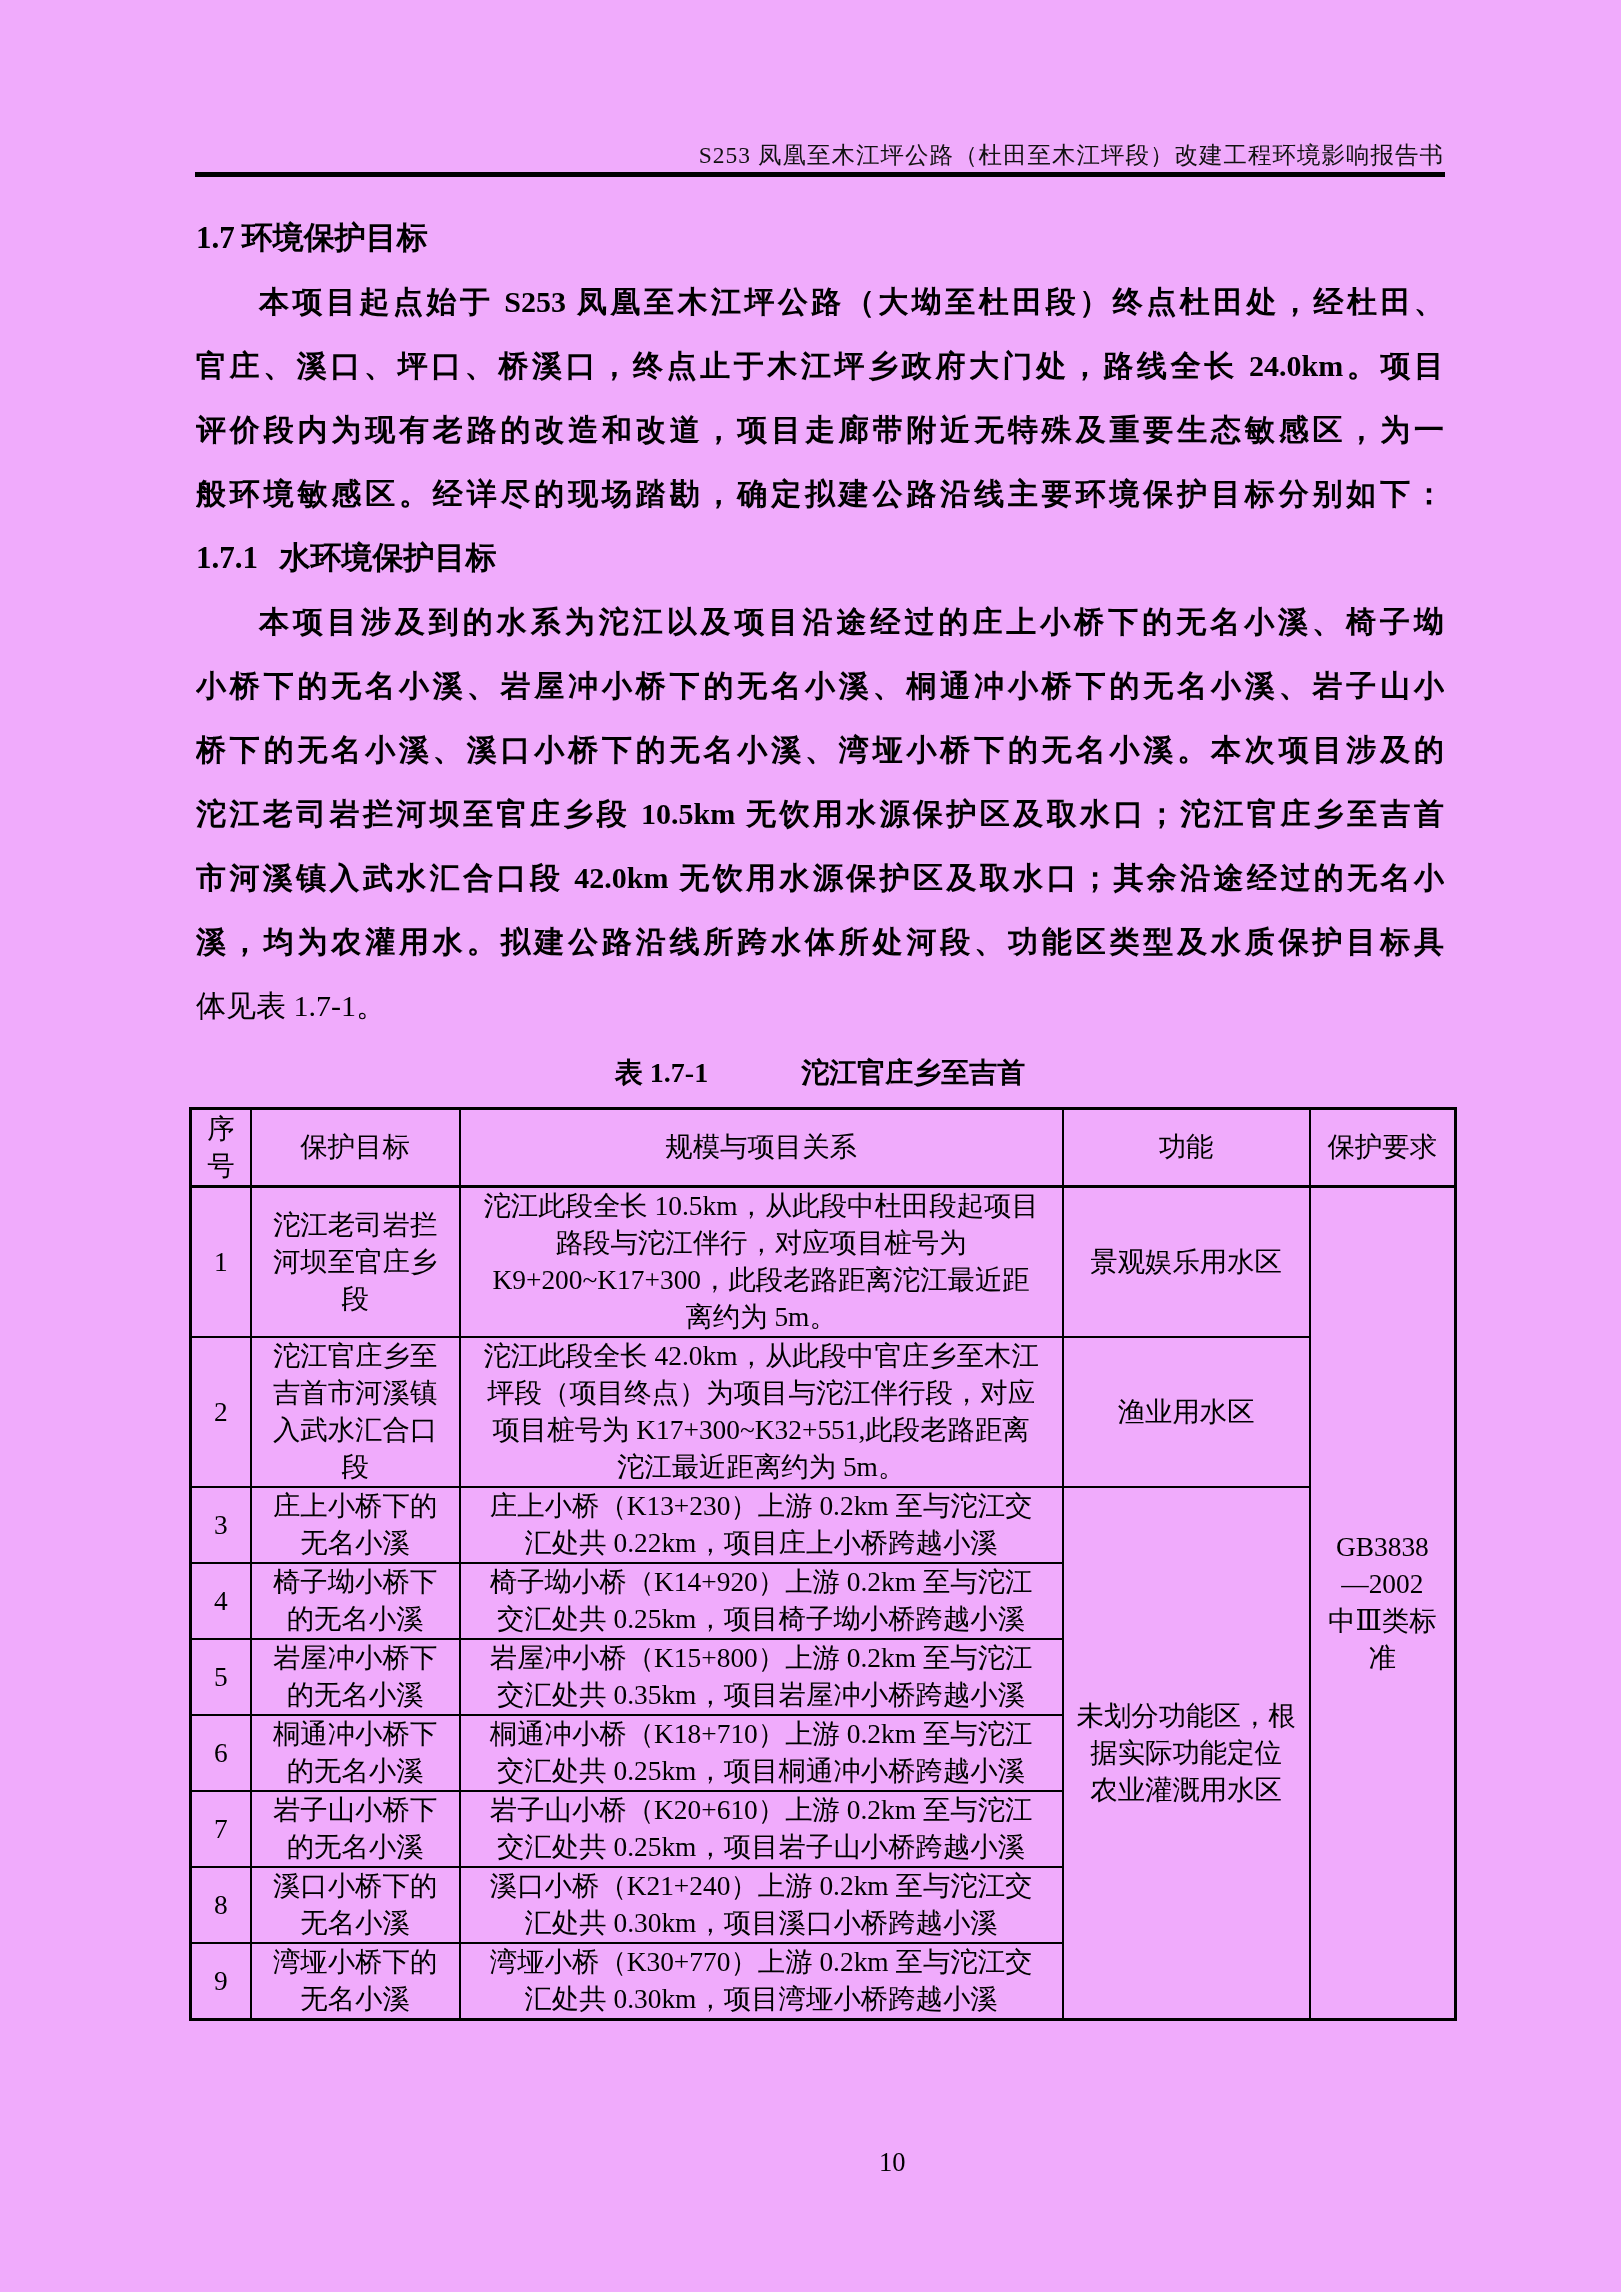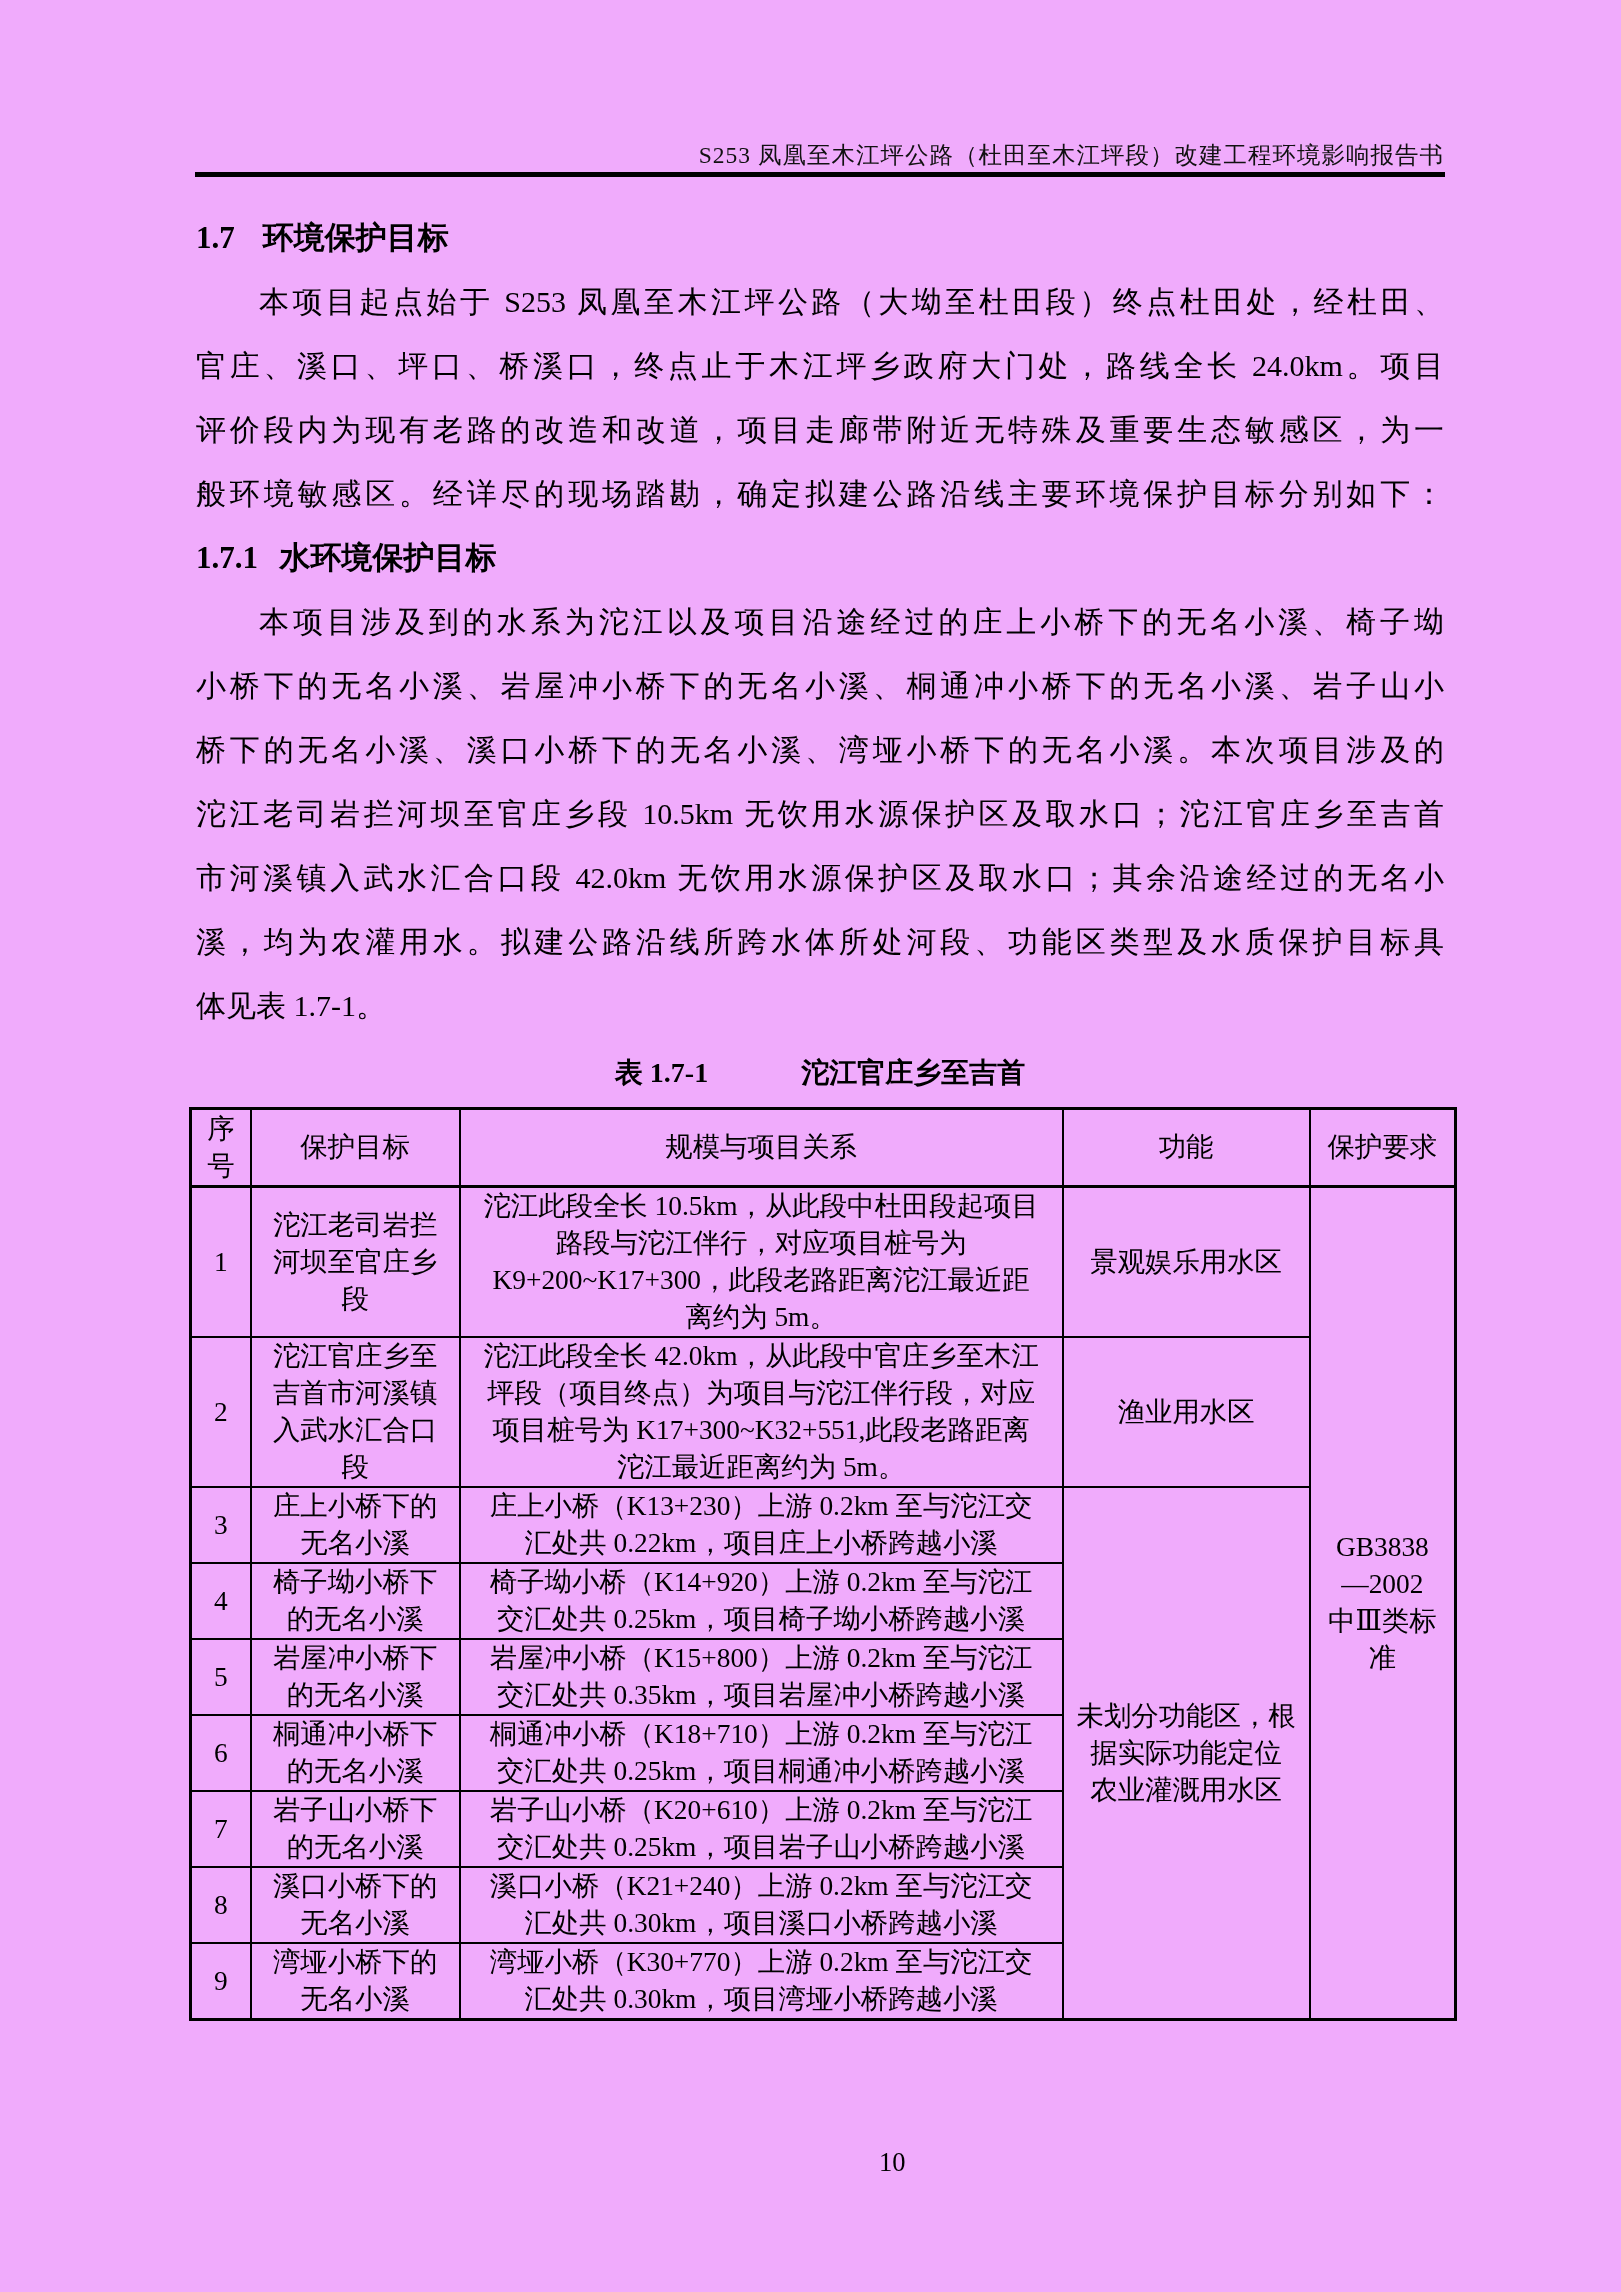--- a/index.html
+++ b/index.html
@@ -22,25 +22,25 @@
   
   .content{
     position:absolute;left:196px;top:206px;width:1248px;
     font-size:30px;line-height:64px;
   }
   .bline{height:64px;line-height:64px;white-space:nowrap;}
   .bline.wrapok{white-space:normal;}
   .bline.just{
     white-space:normal;
     text-align:justify;text-align-last:justify;
-    height:64px;overflow:hidden;
+    height:64px;overflow:hidden;font-weight:bold;
   }
   .bline.indent{padding-left:63px;}
   .heading{height:64px;line-height:64px;font-weight:bold;font-size:31px;}
-  .heading .h-num{margin-right:28px;}
+  .heading .h-num{margin-right:7px;}
   .heading-sub .h-num{margin-right:21.6px;}
 
   
   .table-caption{
     height:69px;line-height:69px;text-align:center;
     font-weight:bold;font-size:28px;
   }
   .table-caption .cap-title{margin-left:86px;}
 
   

